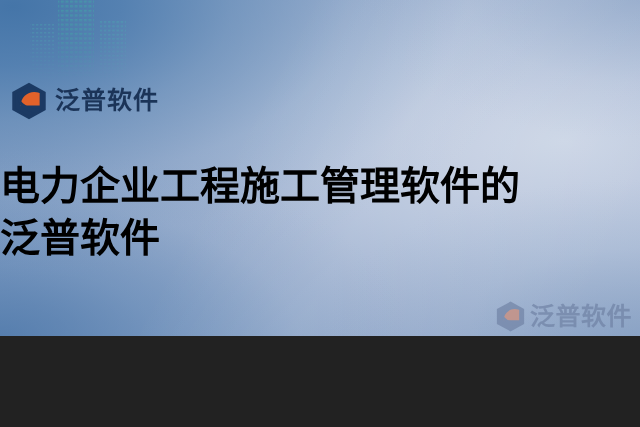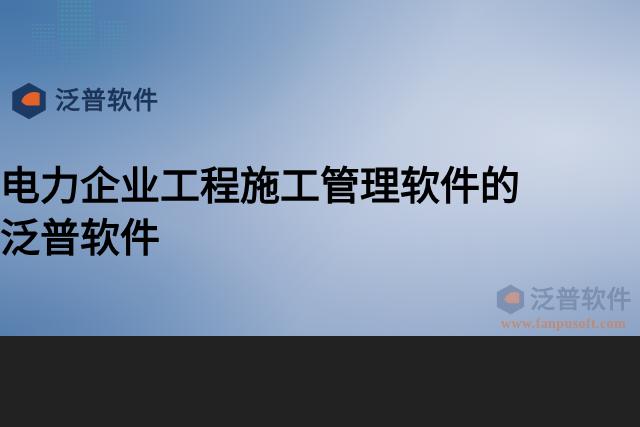--- a/index.html
+++ b/index.html
@@ -280,16 +280,15 @@
   <div class="watermark">
     <div class="watermark-row">
       <svg class="watermark-mark" viewBox="0 0 100 100">
         <path d="M50 2 L94 26 L94 74 L50 98 L6 74 L6 26 Z" fill="#6b7da0"></path>
         <path d="M28 62 C28 41 45 26 64 26 C72 26 78 29 78 29 L78 62 Z" fill="#d8876a"></path>
         <path d="M20 36 C20 36 34 72 78 70 L78 80 C30 84 18 48 20 36 Z" fill="#6b7da0"></path>
         <path d="M20 32 L36 32 L28 48 Z" fill="#6b7da0"></path>
       </svg>
       <div class="watermark-cn">泛普软件</div>
     </div>
-    <div class="watermark-url">www.fanpusoft.com</div>
   </div>
 
 </div>
 
 </body></html>

